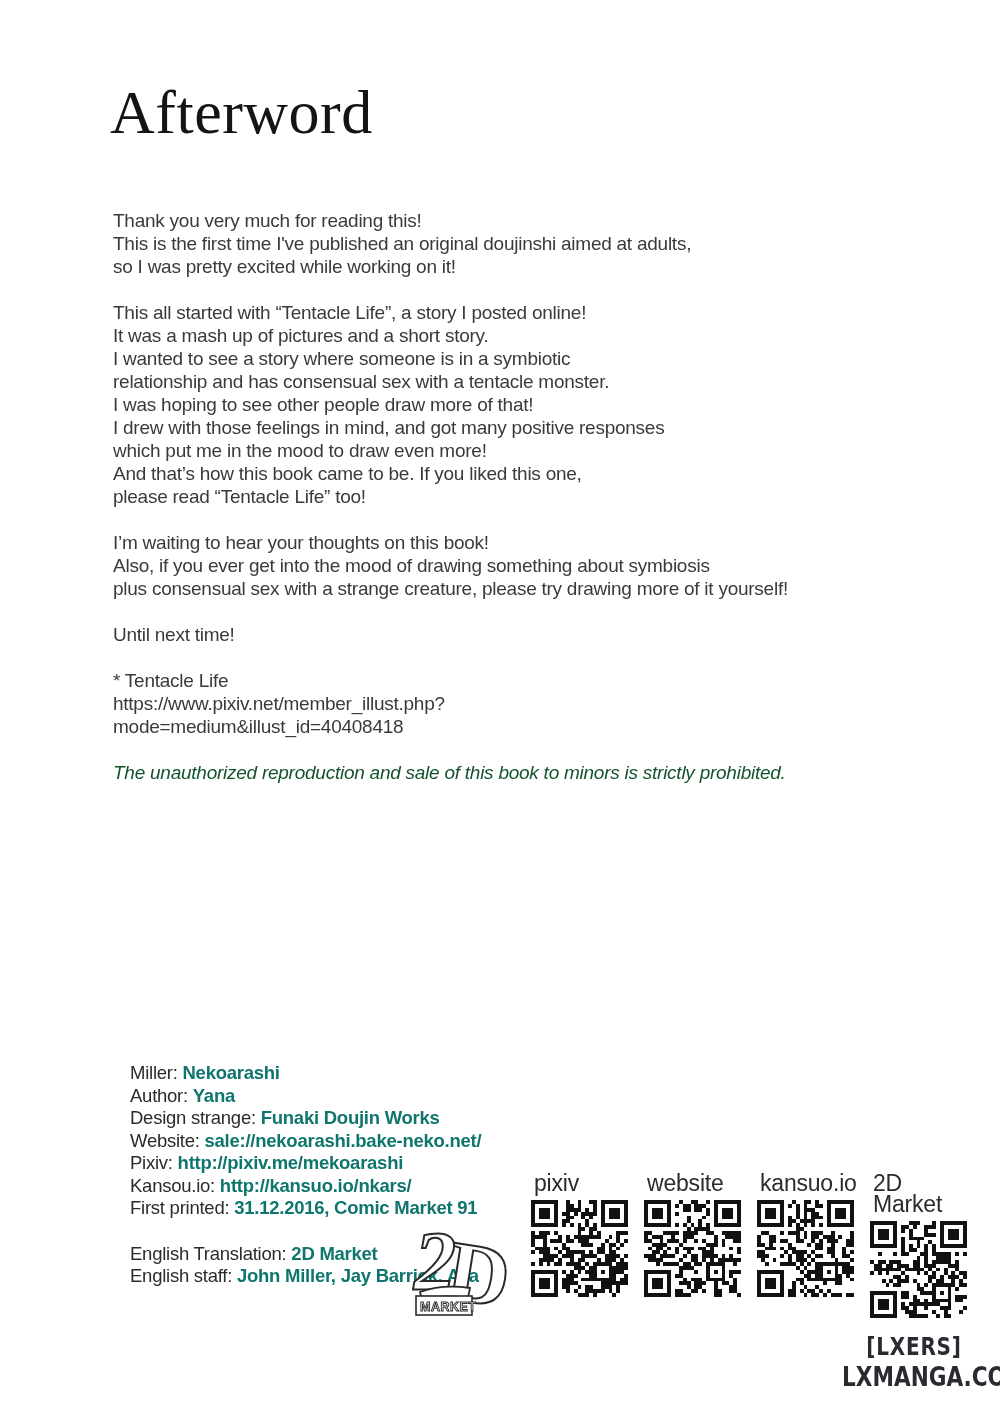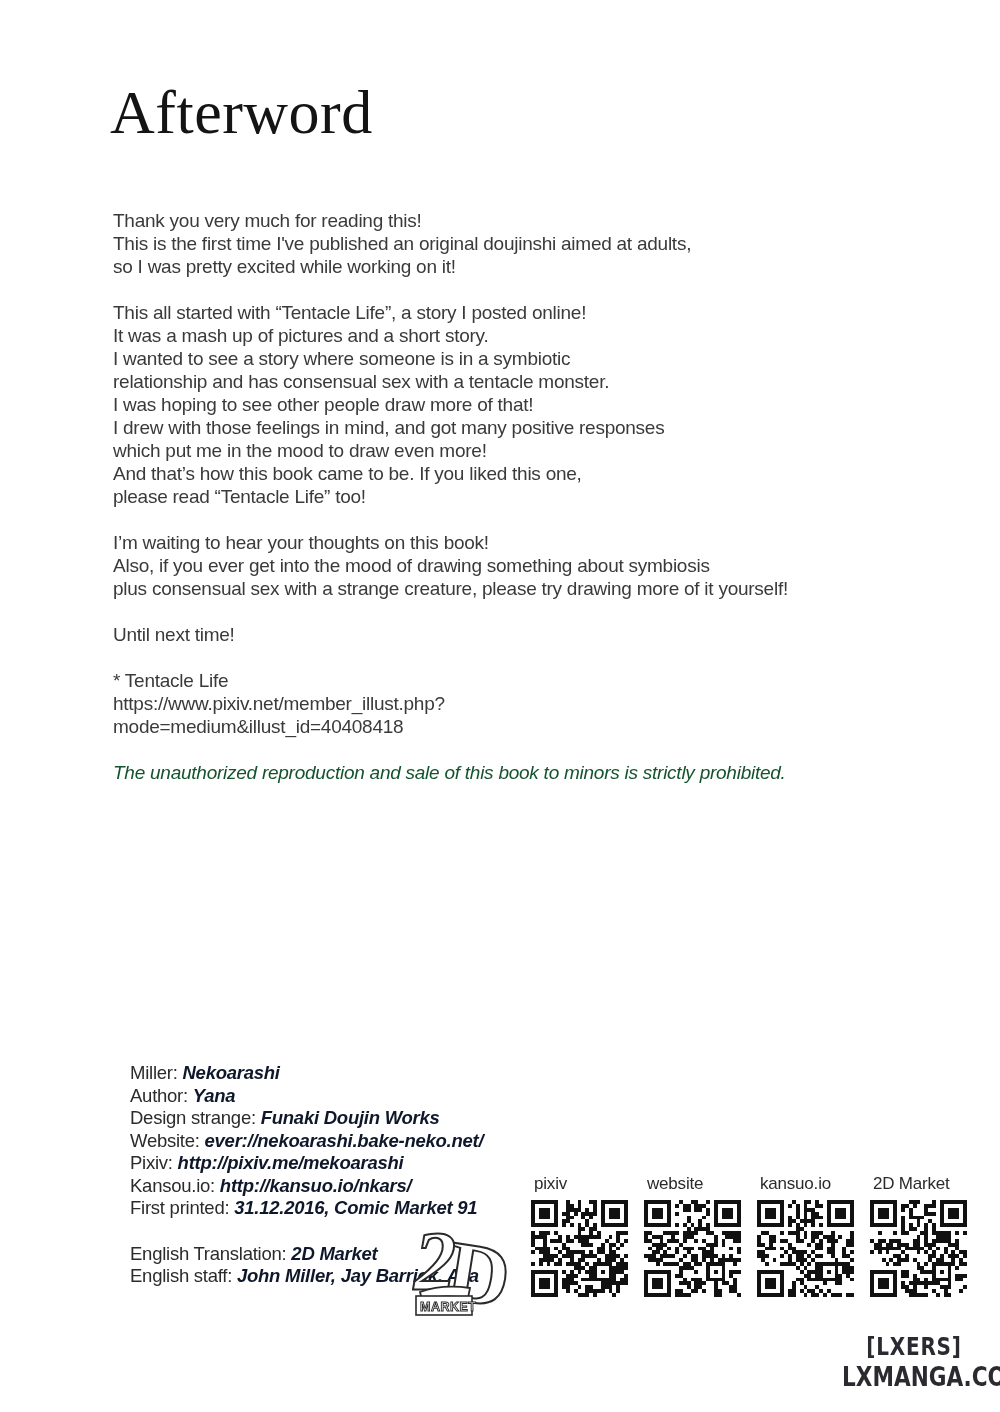--- a/index.html
+++ b/index.html
@@ -20,34 +20,34 @@
     font-size:19px; line-height:23px; color:#3a3a3a; letter-spacing:-0.25px;
   }
   .para { margin:0 0 23px 0; white-space:pre-line; }
   .para.italic { font-style:italic; color:#14532d; }
   
   .credits {
     position:absolute; left:130px; top:1062px; width:420px;
     font-size:18.5px; line-height:22.5px; color:#2b2b2b; letter-spacing:-0.25px;
   }
   .credits-translation { margin-top:23px; }
-  .credit-line .value { font-weight:bold; color:#0f172a;font-style:italic; }
+  .credit-line .value { font-weight:bold; color:#0f766e; }
   
   .logo { position:absolute; left:412px; top:1218px; width:112px; height:102px; }
   .logo svg { display:block; }
   .logo text { font-family:"Liberation Serif", serif; }
   .logo .logo-d { font-size:86px; font-weight:bold; fill:#ffffff; stroke:#2a2a2a; stroke-width:2; }
   .logo .logo-2 { font-size:84px; font-style:italic; font-weight:bold; fill:#ffffff; stroke:#2a2a2a; stroke-width:2; }
   .logo .badge-box { fill:#ffffff; stroke:#2a2a2a; stroke-width:1.6; }
   .logo .badge-text { font-family:"Liberation Sans", sans-serif; font-size:12.5px; font-weight:bold;
     fill:#ffffff; stroke:#2a2a2a; stroke-width:0.9; letter-spacing:0.5px; }
   
   .qr-row { position:absolute; left:531px; top:1173px; display:flex; gap:16px; }
   .qr-item { margin:0; width:97px; }
-  .qr-label { font-size:17px; line-height:21px; color:#2b2b2b; margin:0 0 6px 3px; letter-spacing:-0.2px; }
+  .qr-label { font-size:23px; line-height:21px; color:#2b2b2b; margin:0 0 6px 3px; letter-spacing:-0.2px; }
   .qr-pattern svg { display:block; background:#ffffff; }
   
   .watermark {
     position:absolute; top:1332px; right:14px; width:180px; text-align:center;
     font-family:"DejaVu Sans", sans-serif; font-weight:bold; color:#2a2a31;
     transform:scaleX(0.80); transform-origin:100% 0;
   }
   .wm1 { font-size:25px; line-height:29px; letter-spacing:1px; }
   .wm2 { font-size:27px; line-height:31px; letter-spacing:0px; }
 </style>
@@ -79,21 +79,21 @@
 https://www.pixiv.net/member_illust.php?
 mode=medium&amp;illust_id=40408418</p>
     <p class="para italic">The unauthorized reproduction and sale of this book to minors is strictly prohibited.</p>
   </section>
 
   <section class="credits">
     <div class="credits-main">
       <div class="credit-line"><span class="label">Miller: </span><span class="value">Nekoarashi</span></div>
       <div class="credit-line"><span class="label">Author: </span><span class="value">Yana</span></div>
       <div class="credit-line"><span class="label">Design strange: </span><span class="value">Funaki Doujin Works</span></div>
-      <div class="credit-line"><span class="label">Website: </span><span class="value">ever://nekoarashi.bake-neko.net/</span></div>
+      <div class="credit-line"><span class="label">Website: </span><span class="value">sale://nekoarashi.bake-neko.net/</span></div>
       <div class="credit-line"><span class="label">Pixiv: </span><span class="value">http://pixiv.me/mekoarashi</span></div>
       <div class="credit-line"><span class="label">Kansou.io: </span><span class="value">http://kansuo.io/nkars/</span></div>
       <div class="credit-line"><span class="label">First printed: </span><span class="value">31.12.2016, Comic Market 91</span></div>
     </div>
     <div class="credits-translation">
       <div class="credit-line"><span class="label">English Translation: </span><span class="value">2D Market</span></div>
       <div class="credit-line"><span class="label">English staff: </span><span class="value">John Miller, Jay Barrick, Aza</span></div>
     </div>
   </section>
 

